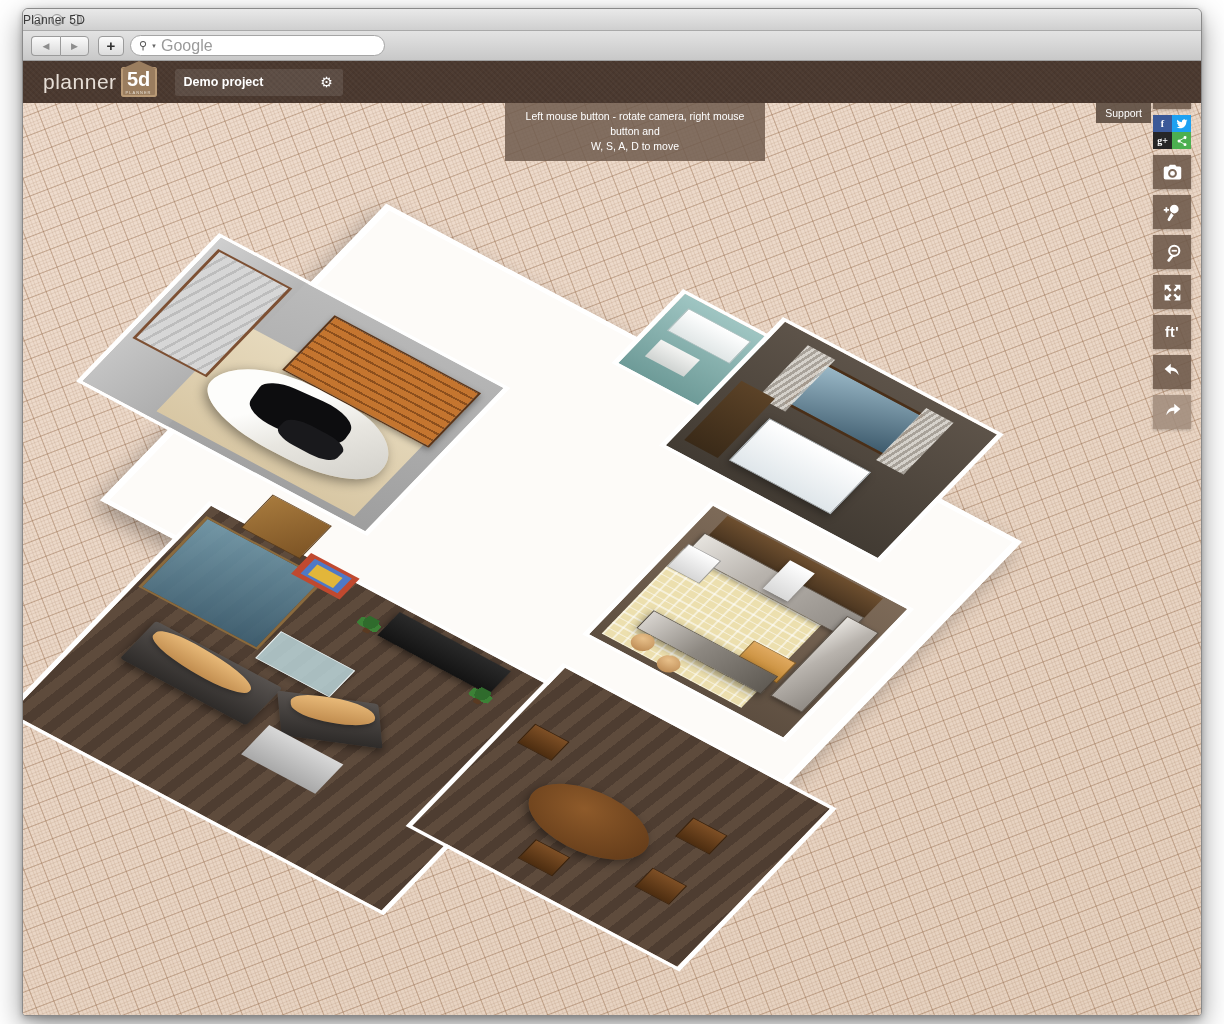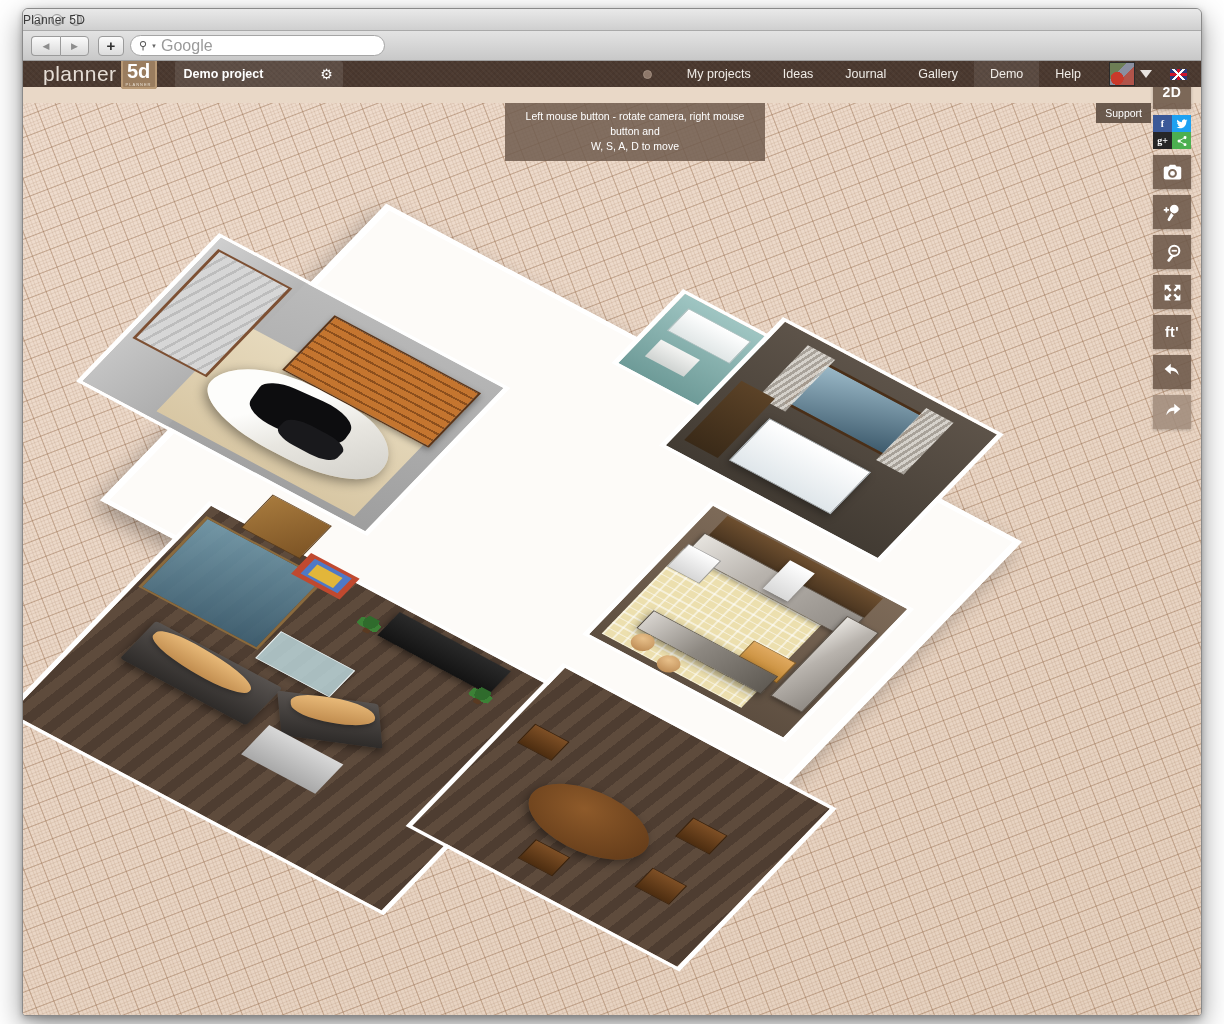--- a/index.html
+++ b/index.html
@@ -104,21 +104,21 @@
   .magnifier { font-size: 11px; color: #555; }
   .caret-sm { font-size: 6px; color: #666; }
   .searchph { font-size: 16px; color: #9a9a9a; }
 
   
   .page { flex: 1; position: relative; overflow: hidden; background: #e9d8c7; }
 
   
   .appbar {
     position: absolute; left: 0; top: 0; right: 0;
-    height: 26px;
+    height: 42px;
     background: #4b392f;
     background-image:
       repeating-linear-gradient(45deg, rgba(255,255,255,.025) 0 2px, transparent 2px 4px),
       repeating-linear-gradient(-45deg, rgba(0,0,0,.05) 0 2px, transparent 2px 4px);
     display: flex; align-items: center;
     z-index: 30;
   }
   .logo { display: flex; align-items: center; margin-left: 20px; gap: 4px; }
   .logo-word {
     font-size: 21px; color: #e6ded6; font-weight: normal;
@@ -615,36 +615,20 @@
         </span>
       </div>
 
       <div class="projbox">
         <span class="projname">Demo project</span>
         <span class="gear">⚙</span>
       </div>
 
       <div class="navspacer"></div>
 
-      <div class="navmenu">
-        <div class="navdot">
-            <span></span>
-          </div>
-        <div class="navitem">My projects</div>
-        <div class="navitem">Ideas</div>
-        <div class="navitem">Journal</div>
-        <div class="navitem">Gallery</div>
-        <div class="navitem active">Demo</div>
-        <div class="navitem">Help</div>
-        <div class="avatar-wrap">
-          <span class="avatar"></span>
-          <span class="caret-dn"></span>
-        </div>
-        <span class="flag"></span>
-      </div>
     </div>
 
     <div class="tooltip">
       <div>Left mouse button - rotate camera, right mouse button and</div>
       <div>W, S, A, D to move</div>
     </div>
 
     <div class="support-tip">Support</div>
 
     <div class="rtoolbar">

